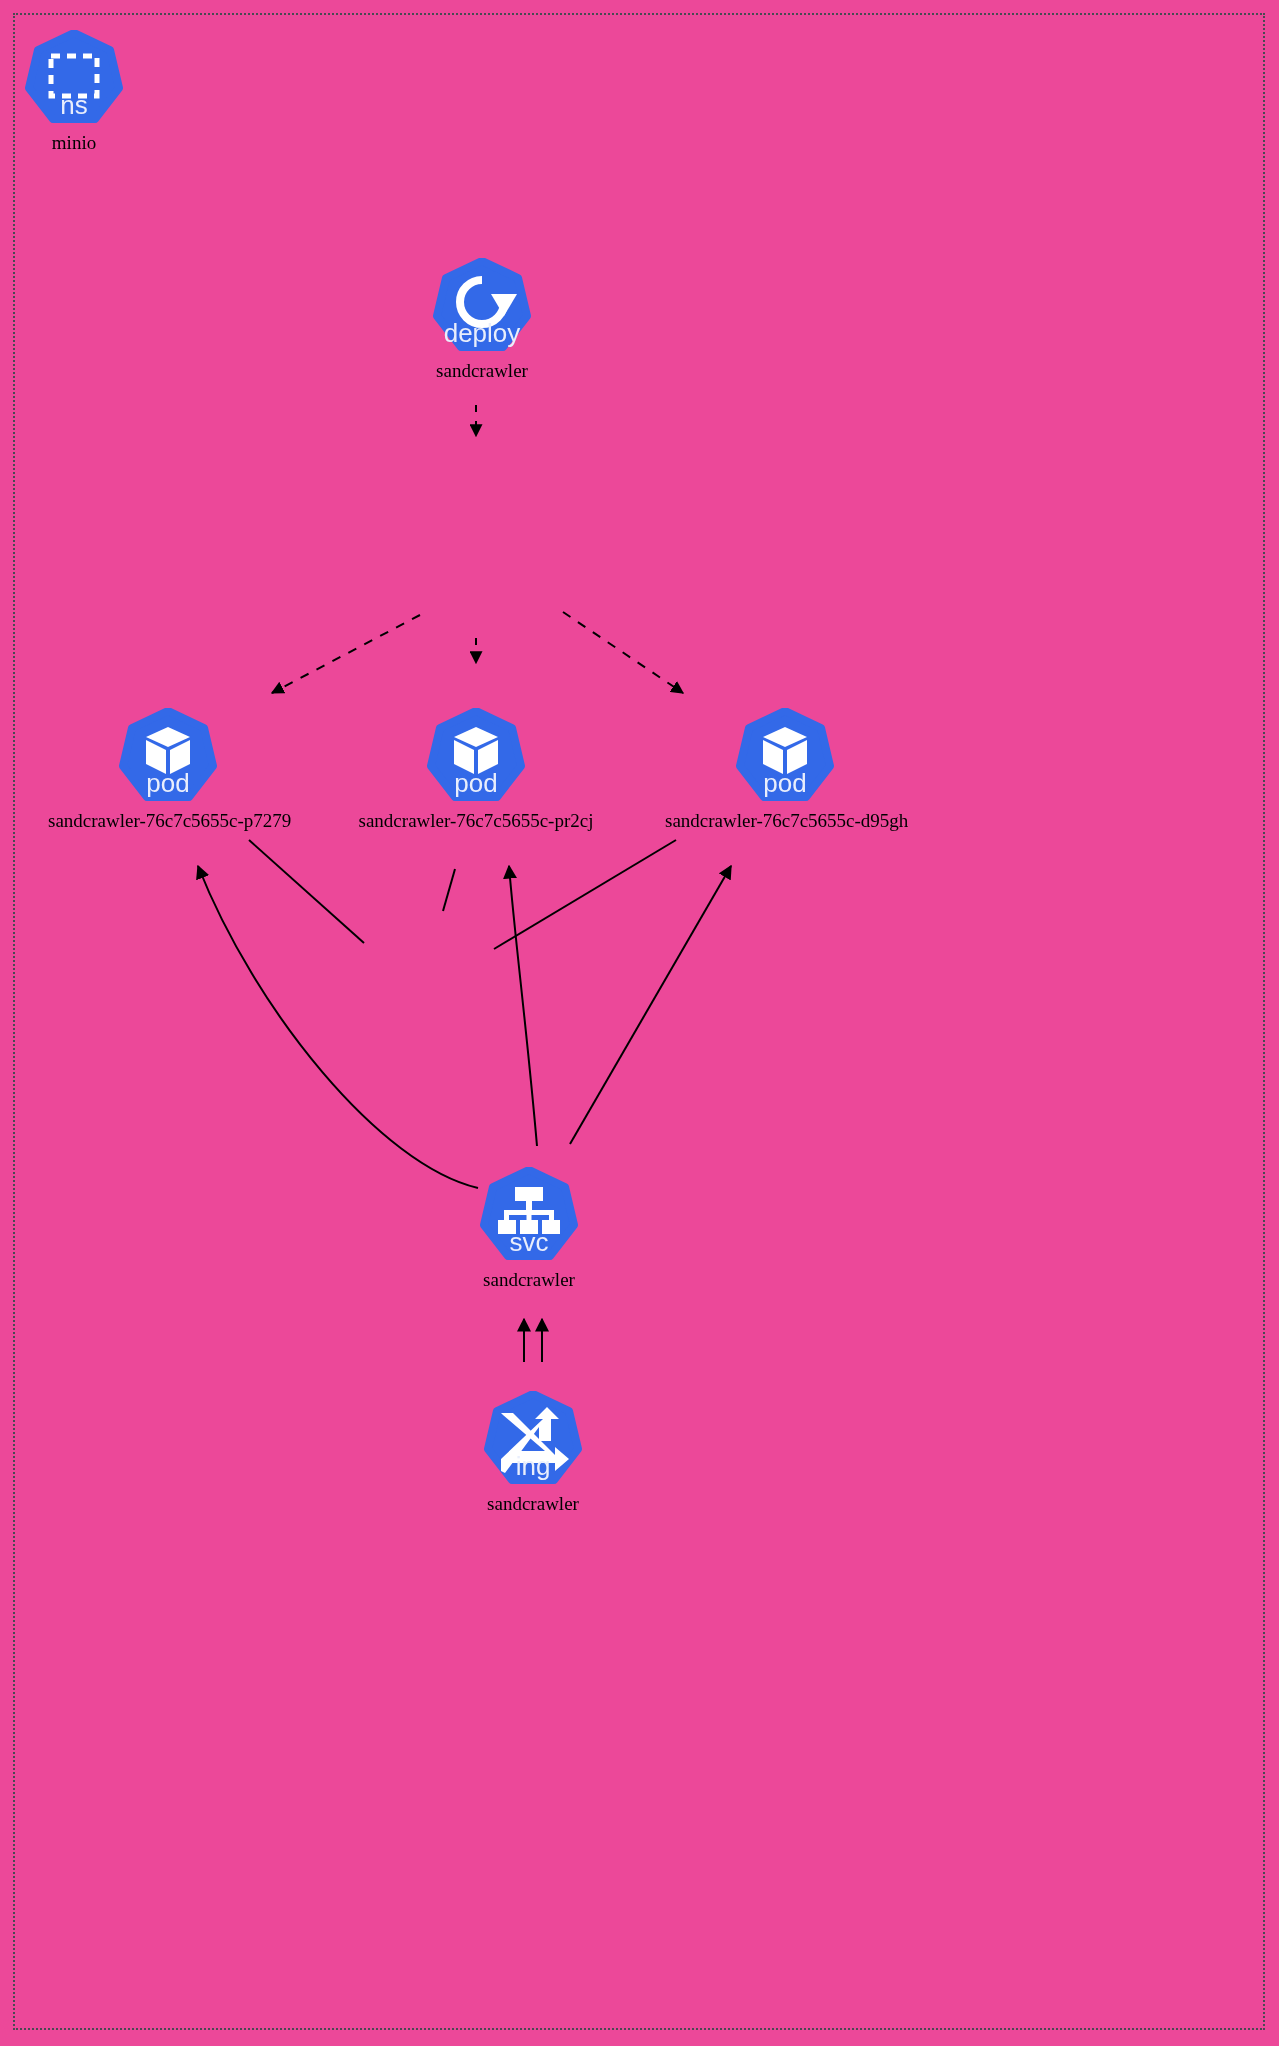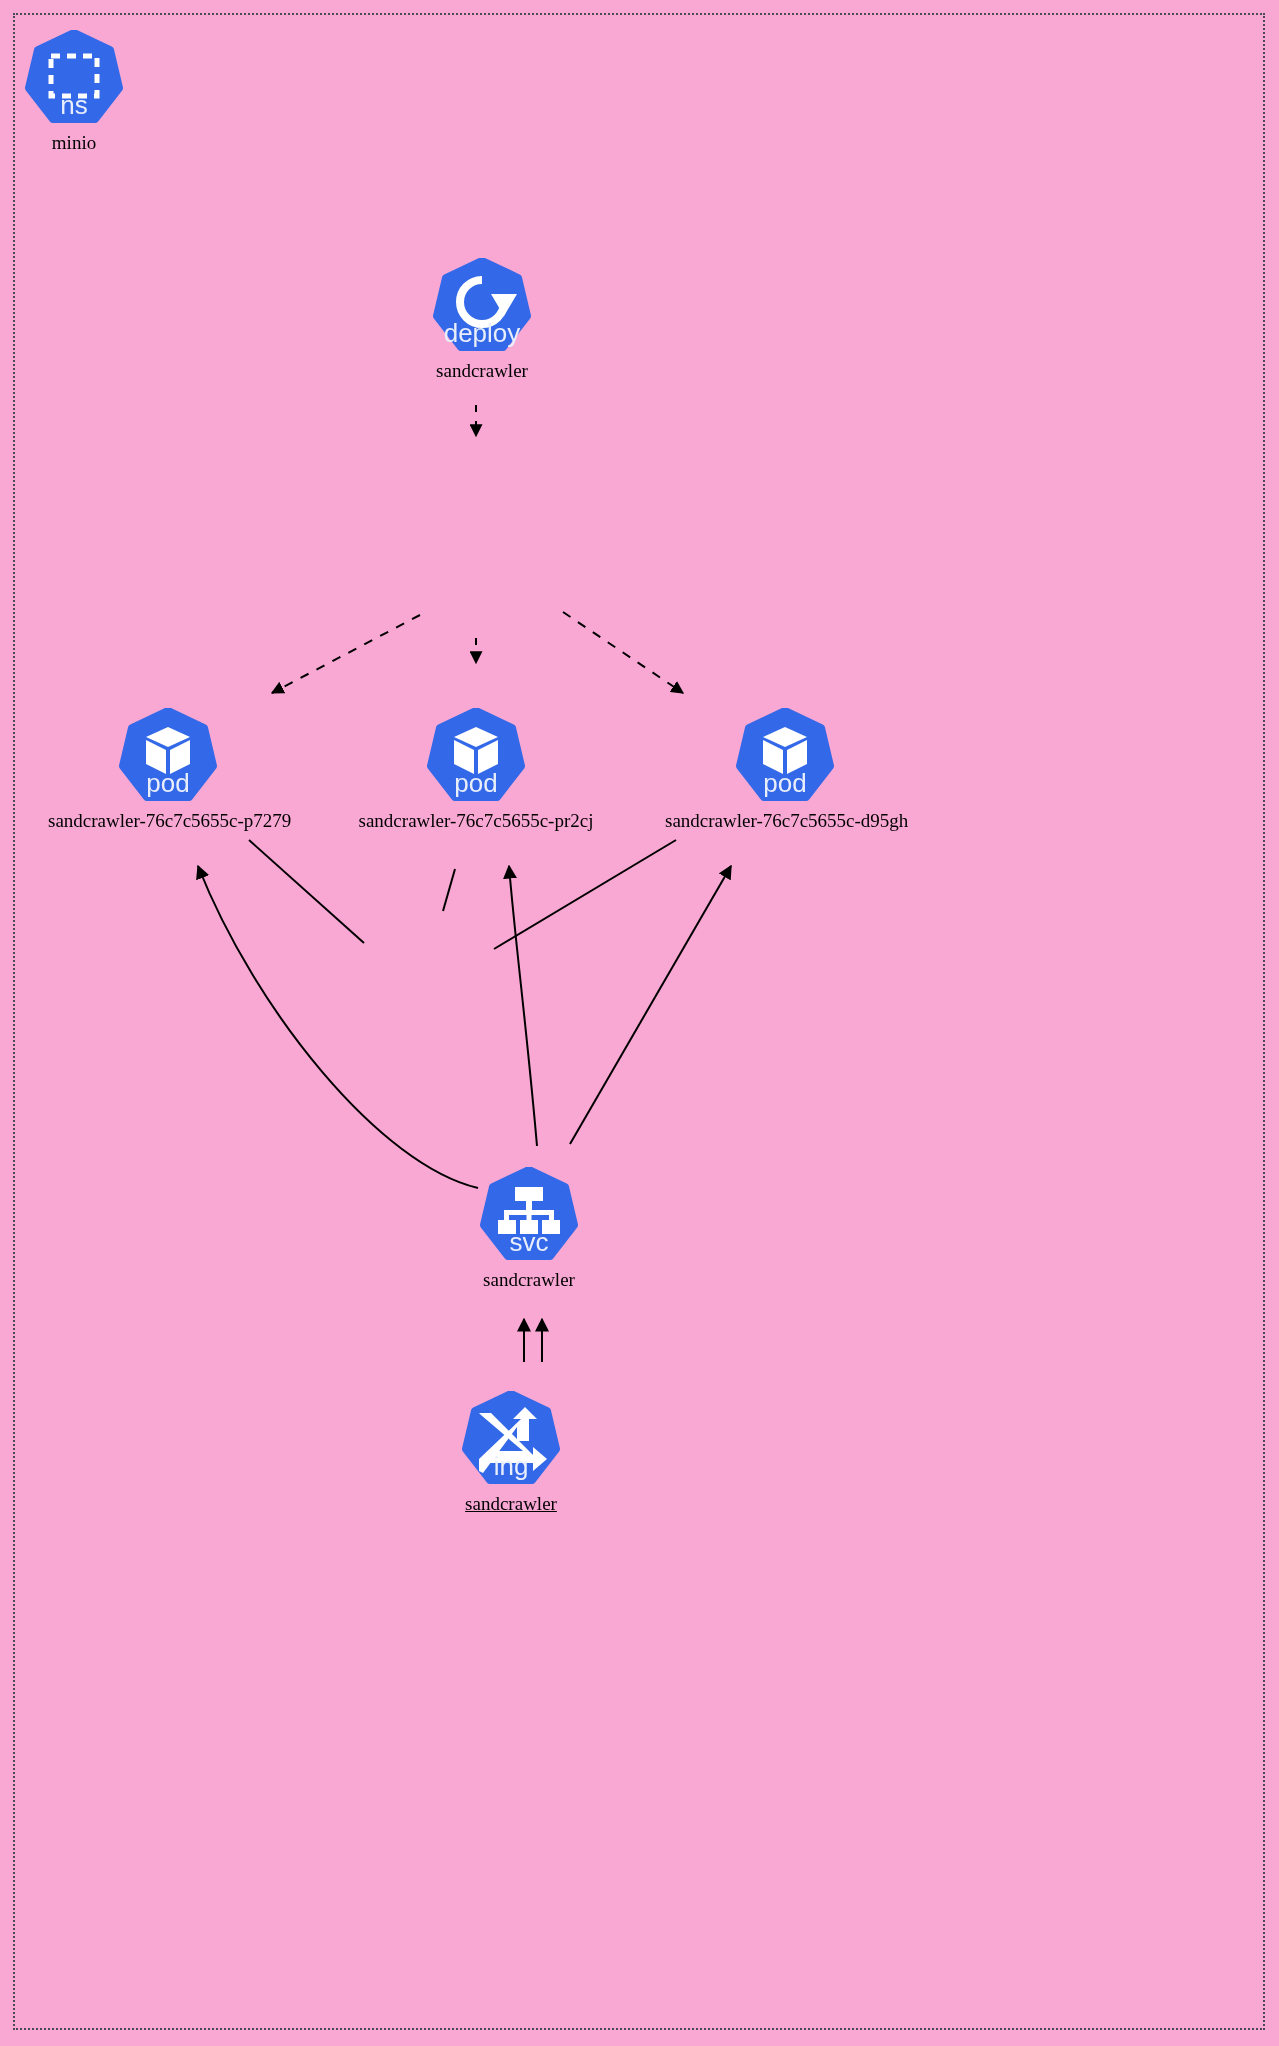--- a/index.html
+++ b/index.html
@@ -7,21 +7,21 @@
     padding: 0;
     background: #ffffff;
   }
   body {
     font-family: "Liberation Serif", serif;
   }
   #canvas {
     position: relative;
     width: 1279px;
     height: 2046px;
-    background: #f9a8d4;
+    background: #ec4899;
     overflow: hidden;
   }
   #cluster-frame {
     position: absolute;
     left: 13px;
     top: 13px;
     width: 1252px;
     height: 2017px;
     border: 2px dotted #4a4a52;
     box-sizing: border-box;
@@ -164,21 +164,21 @@
       <rect x="47.5" y="43" width="5" height="11" fill="#ffffff"></rect>
       <rect x="70" y="43" width="5" height="11" fill="#ffffff"></rect>
       <rect x="19" y="53" width="18" height="14" fill="#ffffff"></rect>
       <rect x="41" y="53" width="18" height="14" fill="#ffffff"></rect>
       <rect x="63" y="53" width="18" height="14" fill="#ffffff"></rect>
       <text class="k8s-kind-text" x="50" y="84" text-anchor="middle">svc</text>
     </svg>
     <span class="node-label">sandcrawler</span>
   </div>
 
-  <div class="node" style="left:511px; top:1391px;text-decoration:underline;">
+  <div class="node" style="left:533px; top:1391px;">
     <svg class="node-icon" width="100" height="100" viewBox="0 0 100 100">
       <path d="M50 3 L86 20 L95 58 L71 89 L29 89 L5 58 L14 20 Z" fill="#3369e8" stroke="#3369e8" stroke-width="8" stroke-linejoin="round"></path>
       <path d="M18 22 L30 22 L72 64 L72 56 L86 68 L72 80 L72 72 L26 72 L26 60 L62 60 L20 24 Z" fill="#ffffff"></path>
       <path d="M18 70 L18 58 L60 18 L52 18 L64 6 L76 18 L68 18 L68 40 L56 40 L56 26 L22 72 Z" fill="#ffffff" transform="translate(0,10)"></path>
       <text class="k8s-kind-text" x="50" y="84" text-anchor="middle">ing</text>
     </svg>
     <span class="node-label">sandcrawler</span>
   </div>
 
 </div>

